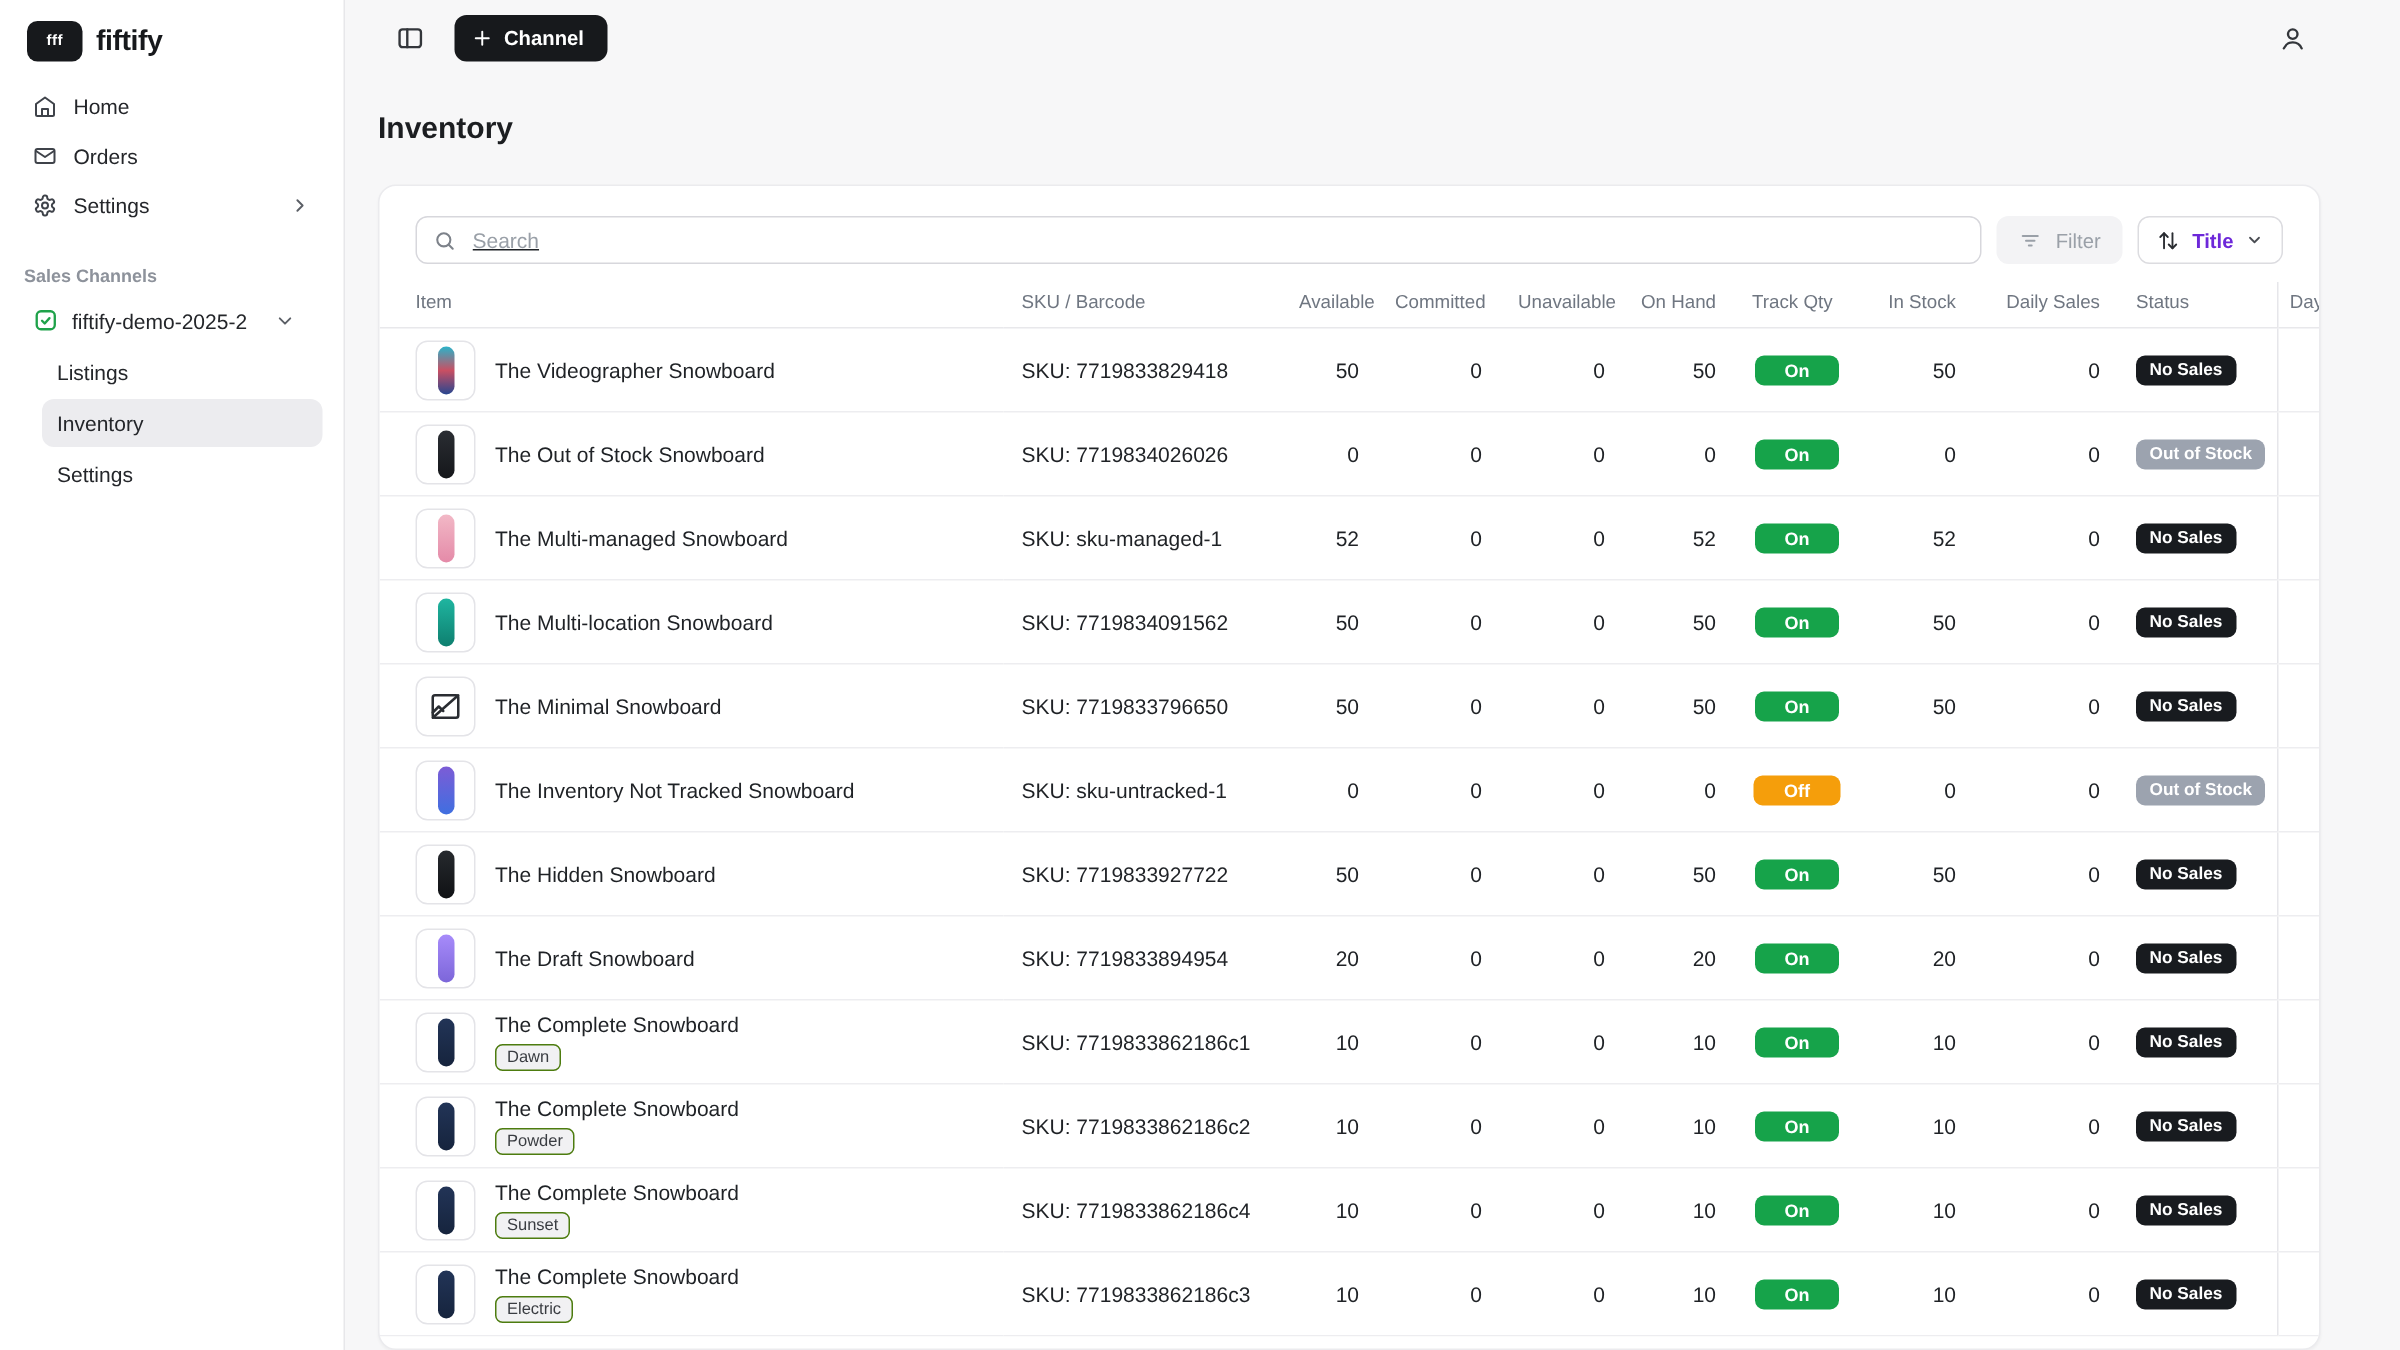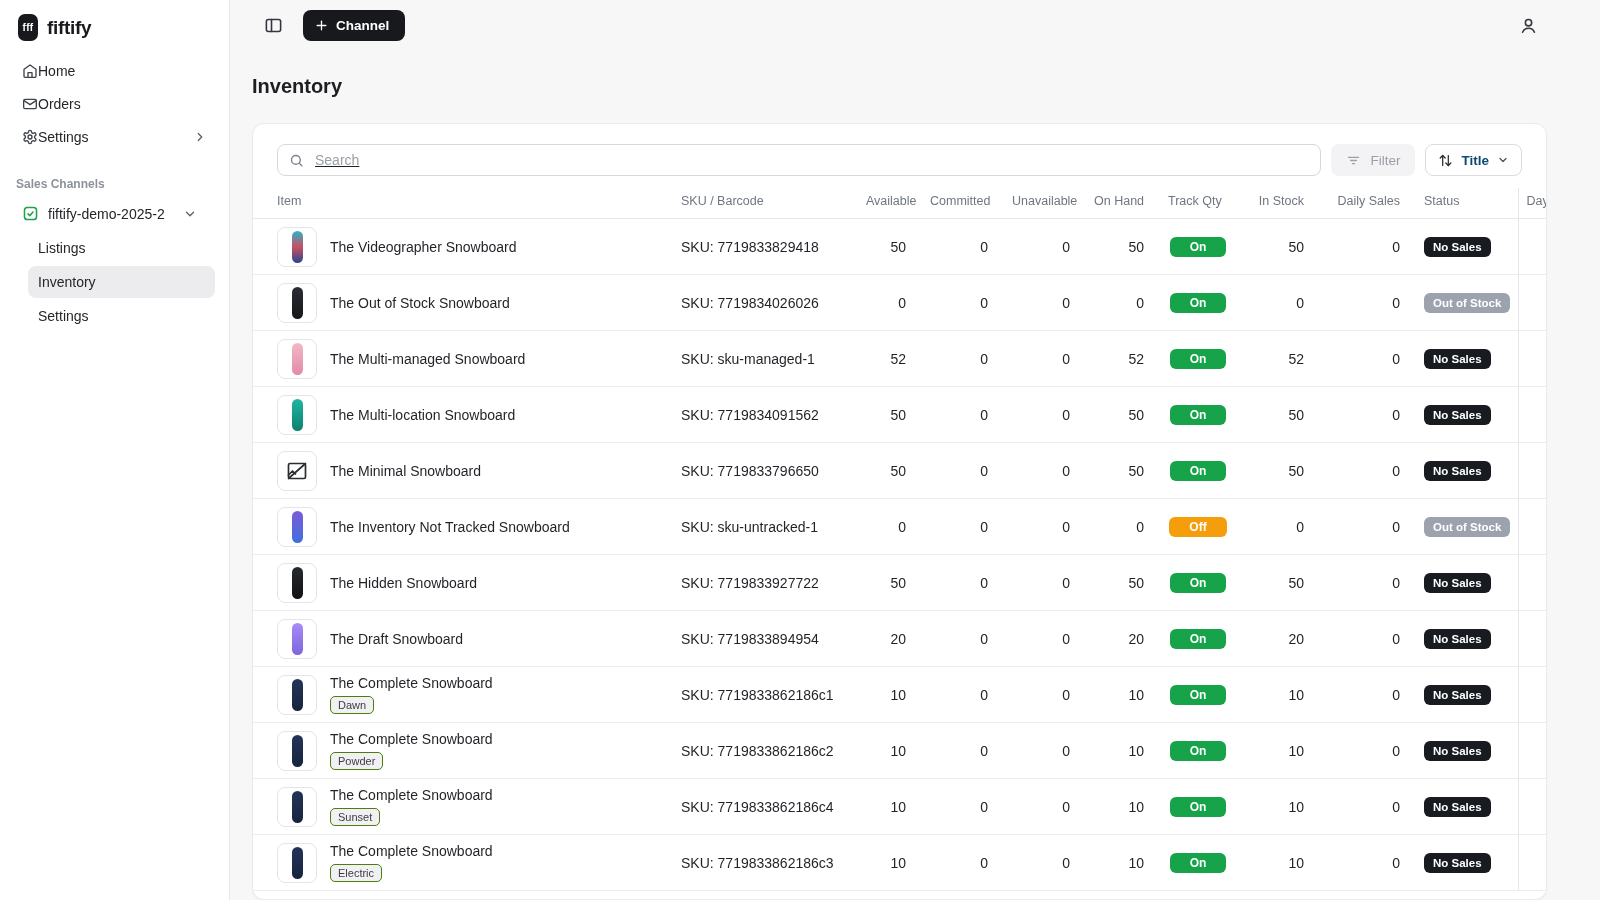--- a/index.html
+++ b/index.html
@@ -12,27 +12,27 @@
   }
   .app { display: flex; width: 1600px; height: 900px; }
 
   
   .sidebar {
     width: 230px; flex: none; background: #ffffff;
     border-right: 1px solid #e7e7ea; padding: 10px 14px;
   }
   .brand { display: flex; align-items: center; gap: 9px; padding: 4px 4px 14px; }
   .logo-badge {
-    width: 20px; height: 27px; background: #17191c; color: #fff; border-radius: 7px;
+    width: 37px; height: 27px; background: #17191c; color: #fff; border-radius: 7px;
     display: flex; align-items: center; justify-content: center;
     font-size: 10px; font-weight: 700; letter-spacing: 0.3px;
   }
   .brand-name { font-size: 19px; font-weight: 700; color: #17191c; letter-spacing: -0.3px; }
   .nav-item {
-    display: flex; align-items: center; gap: 0;
+    display: flex; align-items: center; gap: 11px;
     padding: 8px 8px; border-radius: 8px; font-size: 14px; font-weight: 500;
     color: #24262a; cursor: pointer; margin-bottom: 1px;
   }
   .nav-item .grow { flex: 1; }
   .icon { display: inline-flex; align-items: center; justify-content: center; flex: none; }
   .icon svg { display: block; }
   .section-label { margin: 24px 2px 6px; font-size: 12px; font-weight: 600; color: #8d929b; }
   .channel-row {
     display: flex; align-items: center; gap: 9px; padding: 8px 8px;
     border-radius: 8px; font-size: 14px; font-weight: 500; color: #24262a; cursor: pointer;
@@ -75,21 +75,21 @@
   }
   .search input { border: none; outline: none; flex: 1; font-size: 14px; color: #1f2125; background: transparent; font-family: inherit; }
   .search input::placeholder { color: #9aa0a8; }
   .filter-btn {
     height: 32px; padding: 0 15px; border-radius: 8px; border: none;
     background: #f3f3f5; color: #9aa0a8; font-size: 13.5px; font-weight: 500;
     display: flex; align-items: center; gap: 9px; cursor: pointer; font-family: inherit;
   }
   .sort-btn {
     height: 32px; padding: 0 12px; border-radius: 8px; background: #fff; border: 1px solid #dcdce0;
-    display: flex; align-items: center; gap: 8px; font-size: 13.5px; font-weight: 600; color: #0c4a6e;
+    display: flex; align-items: center; gap: 8px; font-size: 13.5px; font-weight: 600; color: #6d28d9;
     cursor: pointer; font-family: inherit;
   }
 
   .table-wrap { overflow: hidden; }
   table { border-collapse: collapse; table-layout: fixed; width: 1355px; }
   th {
     text-align: left; font-size: 12.5px; font-weight: 500; color: #6f7681;
     padding: 6px 12px 10px; border-bottom: 1px solid #e8e8eb; white-space: nowrap;
   }
   td {

